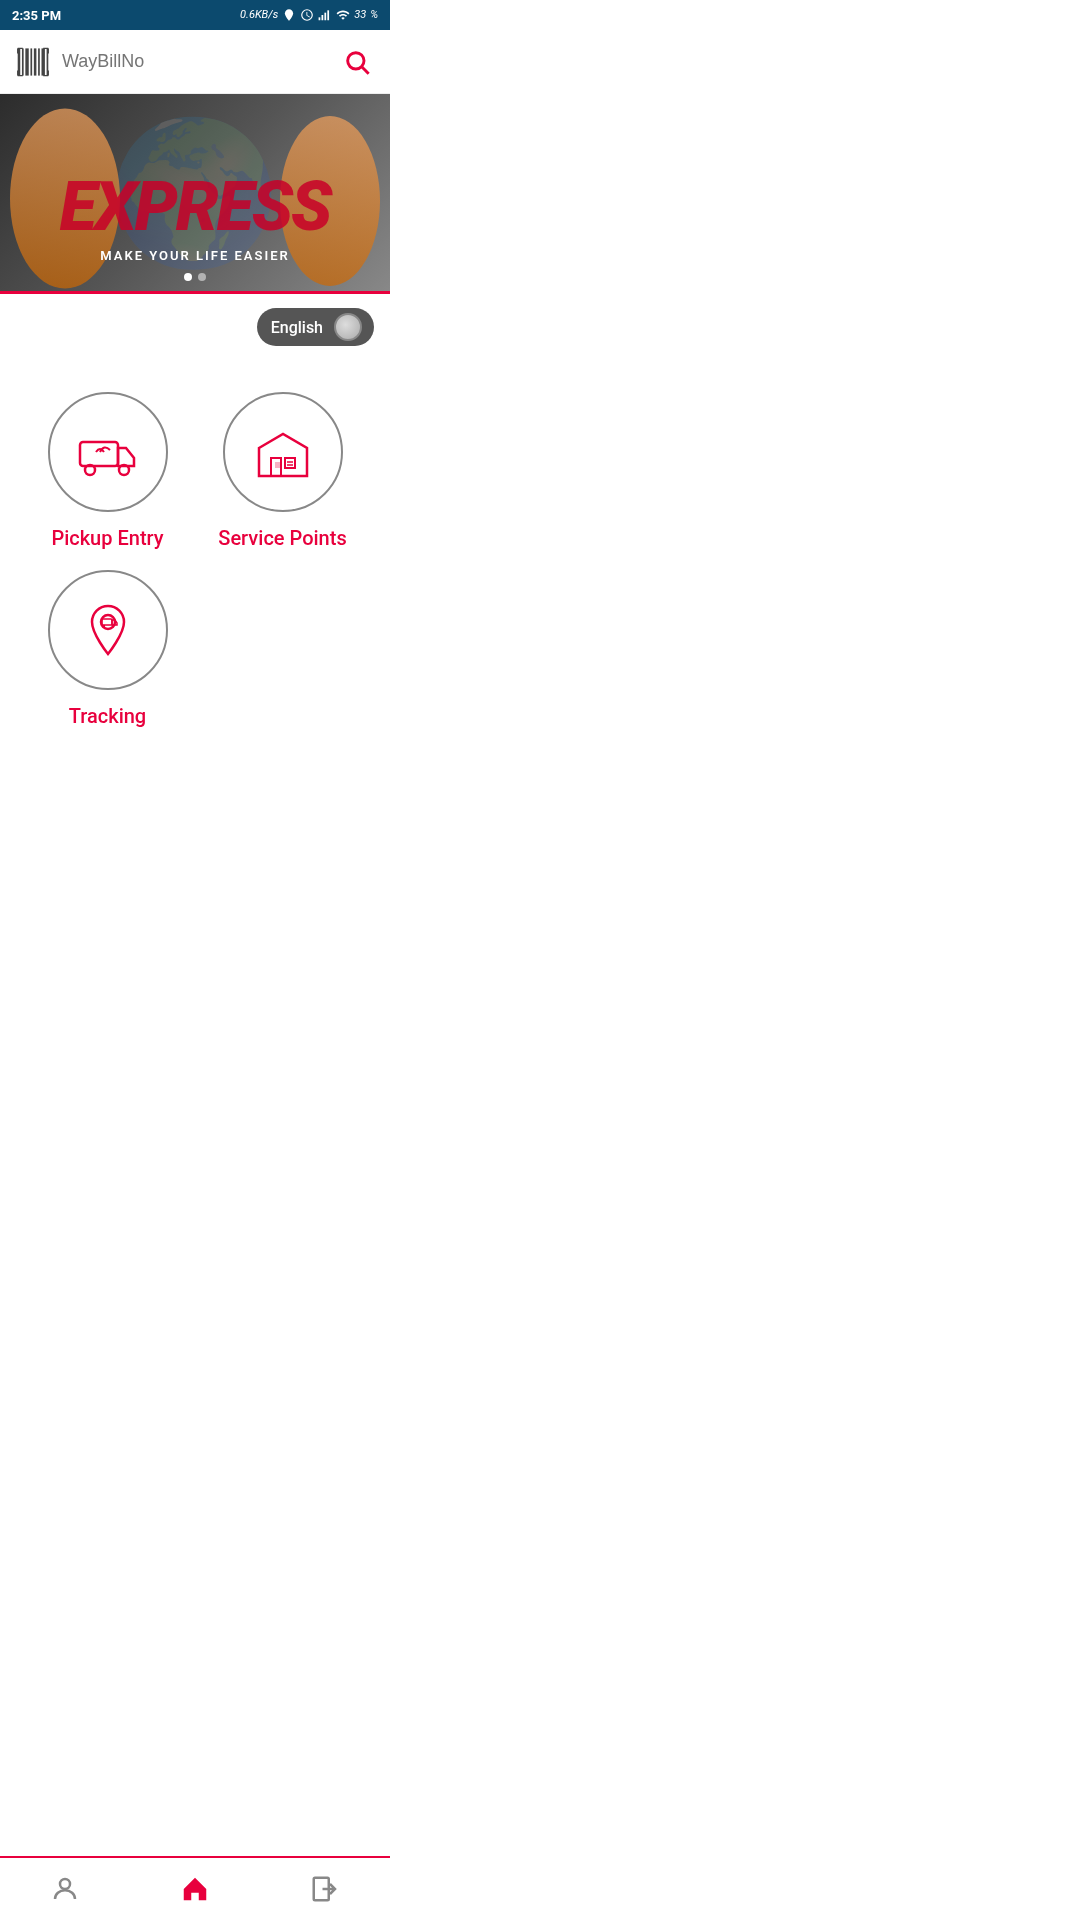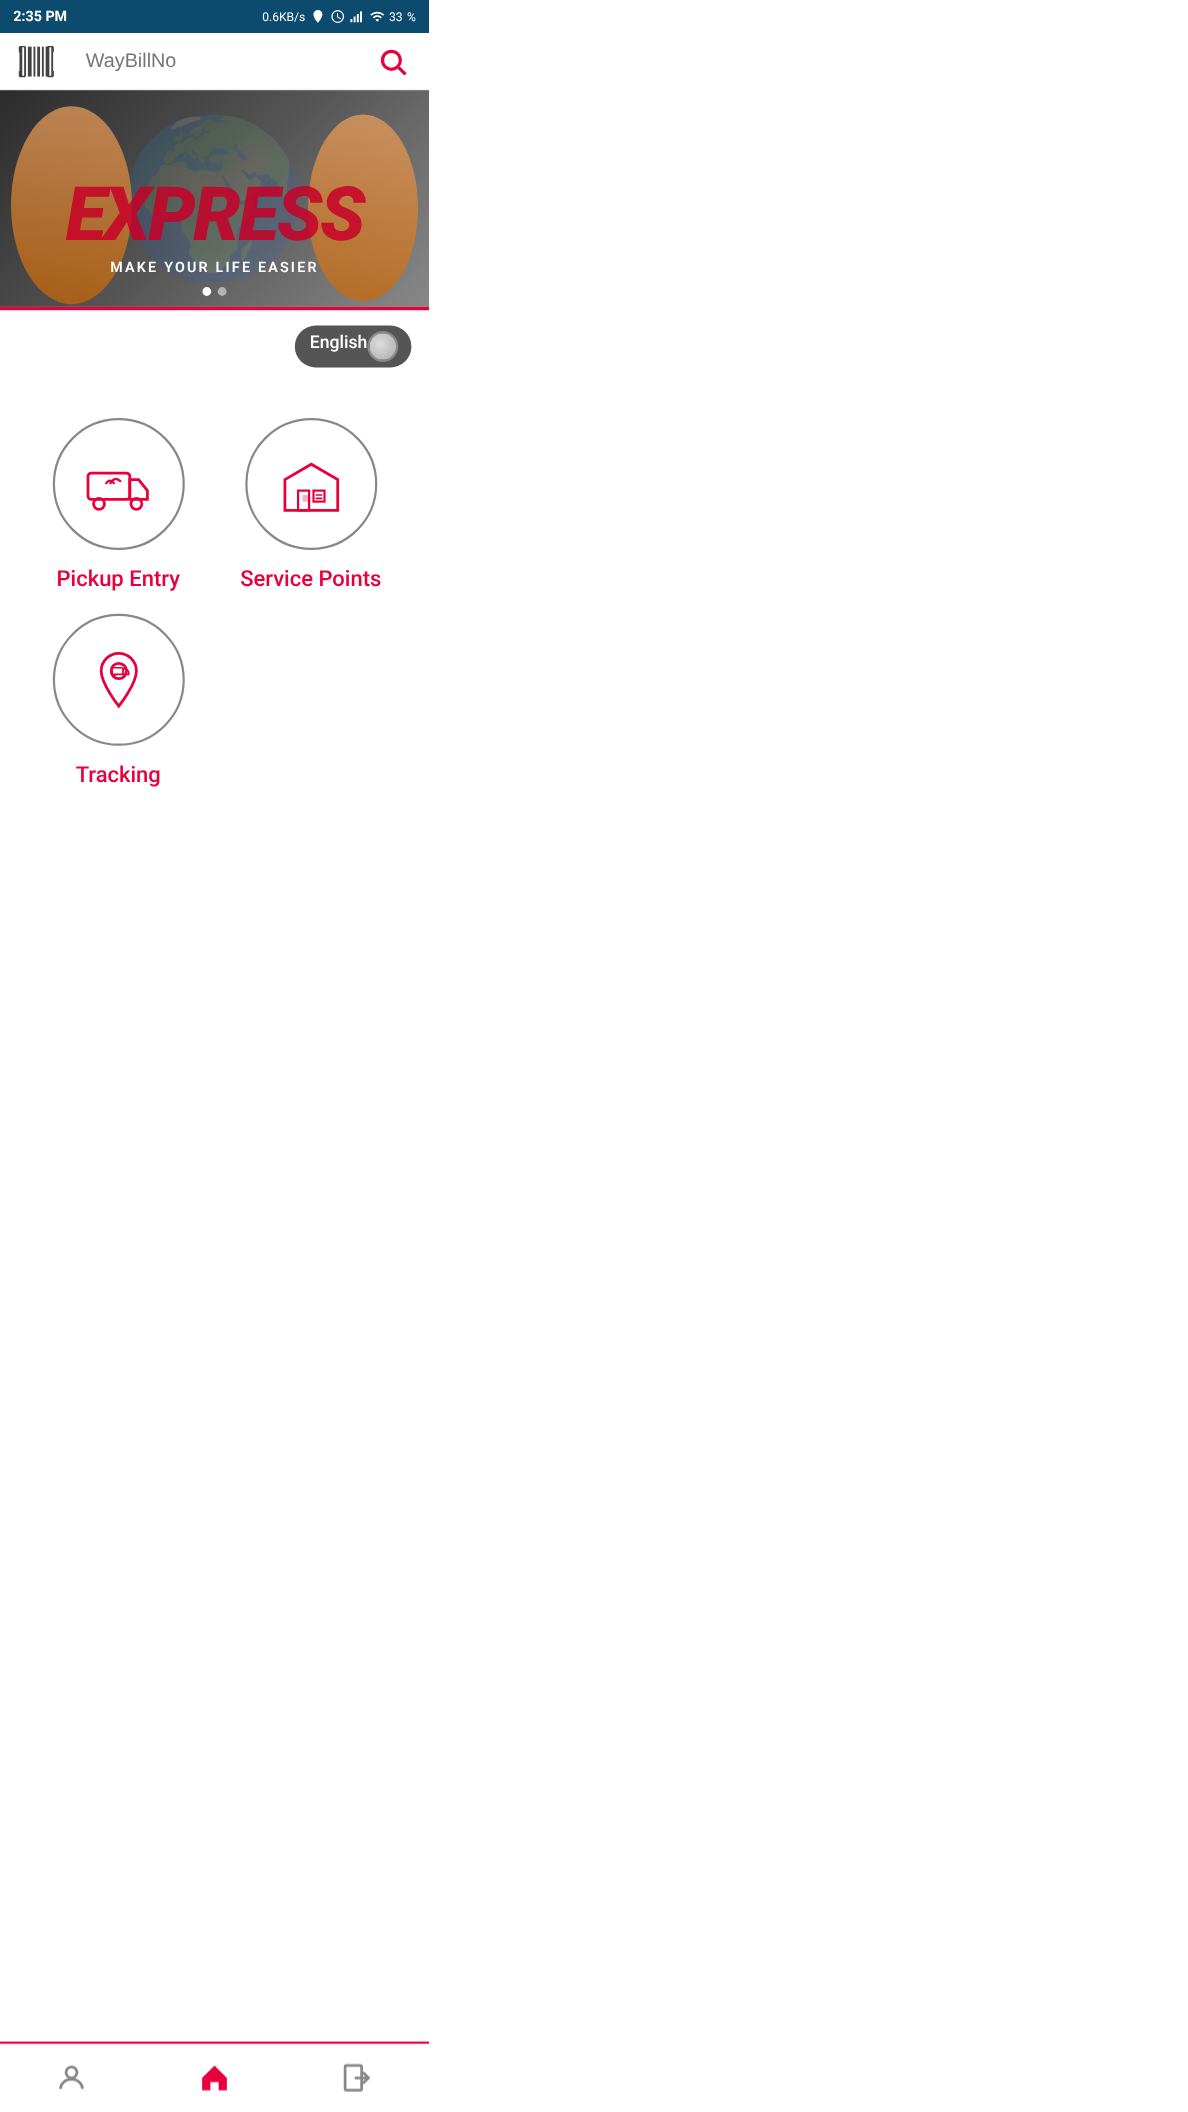--- a/index.html
+++ b/index.html
@@ -17,31 +17,30 @@
       background: #0c4a6e;
       color: #fff;
       display: flex;
       justify-content: space-between;
       align-items: center;
       padding: 6px 12px;
       font-size: 13px;
       height: 30px;
     }
     .status-left { font-weight: bold; }
-    .status-right { display: flex; align-items: flex-end; gap: 4px; font-size: 11px; }
+    .status-right { display: flex; align-items: flex-start; gap: 4px; font-size: 11px; font-style: italic; }
 
     
     .header {
       display: flex;
       align-items: center;
       padding: 10px 14px;
       background: #fff;
       border-bottom: 1px solid #eee;
-      height: 52px;
-      gap: 16px;
+      height: 64px;
     }
     .barcode-icon {
       width: 38px;
       height: 38px;
       display: flex;
       align-items: center;
       justify-content: center;
       cursor: pointer;
     }
     .search-input-container {
@@ -119,24 +118,25 @@
     }
 
     
     .lang-section {
       display: flex;
       justify-content: flex-end;
       padding: 14px 16px 6px;
     }
     .lang-toggle {
       display: flex;
+      align-items: center;
       background: #555;
       border-radius: 20px;
       padding: 5px 12px 5px 14px;
-      gap: 0;
+      gap: 11px;
       cursor: pointer;
     }
     .lang-label {
       color: #fff;
       font-size: 16px;
       font-weight: 500;
     }
     .toggle-knob {
       width: 28px;
       height: 28px;

